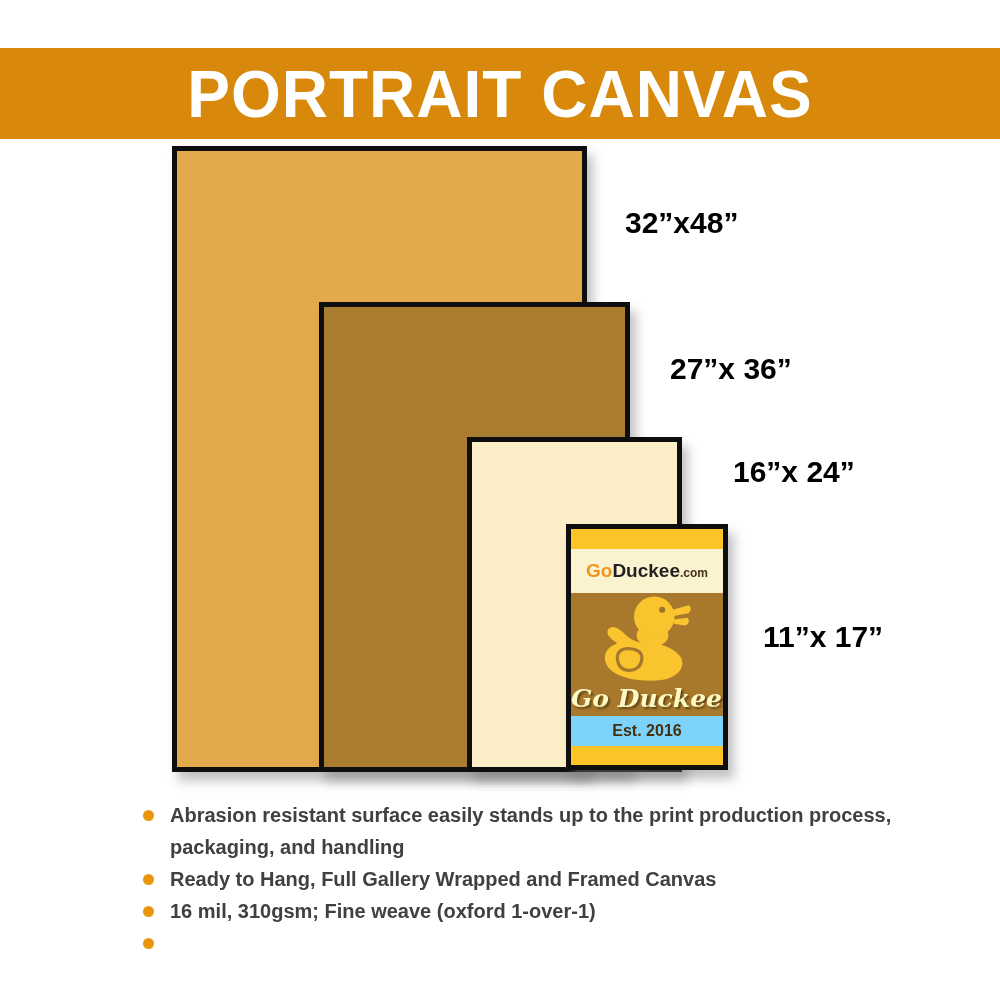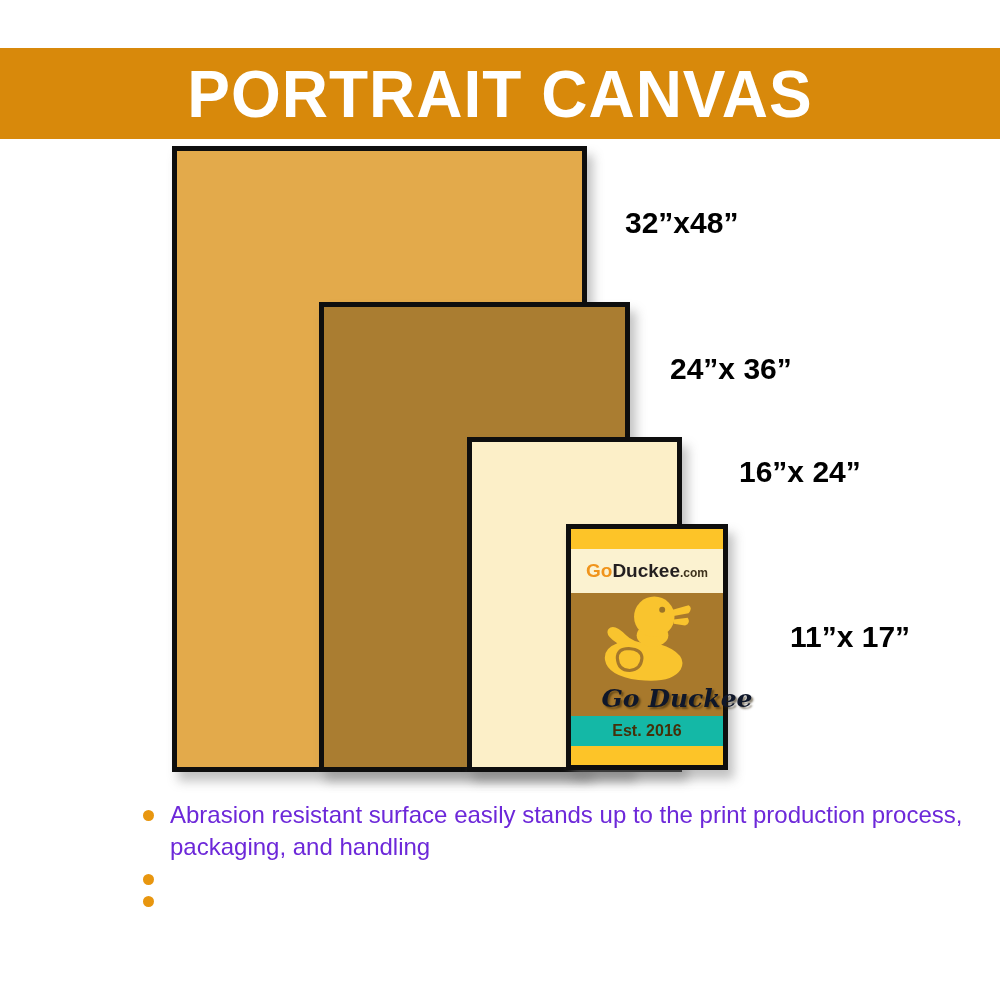--- a/index.html
+++ b/index.html
@@ -27,55 +27,54 @@
   
   .card{
     position:absolute;left:566px;top:524px;width:162px;height:246px;
     border:5px solid #0e0e0e;box-sizing:border-box;z-index:4;
     box-shadow:6px 9px 10px rgba(120,120,120,0.45);
     display:flex;flex-direction:column;background:#FDC428;
   }
   .band-top{height:20px;background:#FDC428;}
   .band-cream{height:44px;background:#FBF2D0;display:flex;align-items:center;justify-content:center;}
   .band-brown{height:123px;background:#A8792C;position:relative;}
-  .band-est{height:30px;background:#14b8a6;display:flex;align-items:center;justify-content:center;}
+  .band-est{height:30px;background:#7dd3fc;display:flex;align-items:center;justify-content:center;}
   .band-bottom{flex:1;background:#FDC428;}
   .logo{font-weight:bold;font-size:19px;white-space:nowrap;}
   .logo .go{color:#F0941B;}
   .logo .duckee{color:#231F20;}
   .logo .tld{font-size:12px;color:#3E321C;}
   .duck-svg{position:absolute;left:24px;top:0px;width:108px;height:88px;}
   .script-name{
-    position:absolute;left:0;bottom:3px;width:100%;text-align:center;
+    position:absolute;left:0;bottom:3px;width:100%;text-align:left;
     font-family:"DejaVu Serif", serif;font-style:italic;font-weight:bold;
-    color:#0f172a;font-size:25px;text-shadow:2px 2px 2px rgba(45,32,5,0.55);
+    color:#fef9c3;font-size:25px;text-shadow:2px 2px 2px rgba(45,32,5,0.55);
     white-space:nowrap;
-    margin-left:30px;
   }
   .est{font-size:16px;font-weight:bold;color:#44300A;}
   
   .size-label{
     position:absolute;font-size:30px;font-weight:bold;color:#000000;
     z-index:5;white-space:nowrap;
   }
   .label-48{left:625px;top:206px;}
   .label-36{left:670px;top:352px;}
-  .label-24{left:733px;top:455px;margin-left:6px;}
-  .label-17{left:790px;top:620px;}
+  .label-24{left:733px;top:455px;}
+  .label-17{left:763px;top:620px;}
   
   .features{
     position:absolute;left:143px;top:799px;width:857px;
     margin:0;padding:0;list-style:none;
   }
   .features li{display:flex;align-items:flex-start;}
   .dot{
     flex:0 0 auto;width:11px;height:11px;border-radius:50%;
     background:#E8960F;margin:11px 16px 0 0;
   }
-  .ft{font-size:24px;line-height:32px;color:#6d28d9;max-width:830px;}
+  .ft{font-size:20px;line-height:32px;color:#404040;max-width:830px;font-weight:bold;}
 </style>
 </head>
 <body>
 
 <header class="banner">
   <h1>PORTRAIT CANVAS</h1>
 </header>
 
 <div class="rect rect-48"></div>
 <div class="rect rect-36"></div>
@@ -100,28 +99,33 @@
     </svg>
     <div class="script-name">Go Duckee</div>
   </div>
   <div class="band-est">
     <span class="est">Est. 2016</span>
   </div>
   <div class="band-bottom"></div>
 </div>
 
 <div class="size-label label-48">32”x48”</div>
-<div class="size-label label-36">24”x 36”</div>
+<div class="size-label label-36">27”x 36”</div>
 <div class="size-label label-24">16”x 24”</div>
 <div class="size-label label-17">11”x 17”</div>
 
 <ul class="features">
   <li>
     <span class="dot"></span>
     <span class="ft">Abrasion resistant surface easily stands up to the print production process, packaging, and handling</span>
   </li>
   <li>
     <span class="dot"></span>
+    <span class="ft">Ready to Hang, Full Gallery Wrapped and Framed Canvas</span>
+  </li>
+  <li>
+    <span class="dot"></span>
+    <span class="ft">16 mil, 310gsm; Fine weave (oxford 1-over-1)</span>
   </li>
   <li>
     <span class="dot"></span>
   </li>
 </ul>
 
 </body></html>

